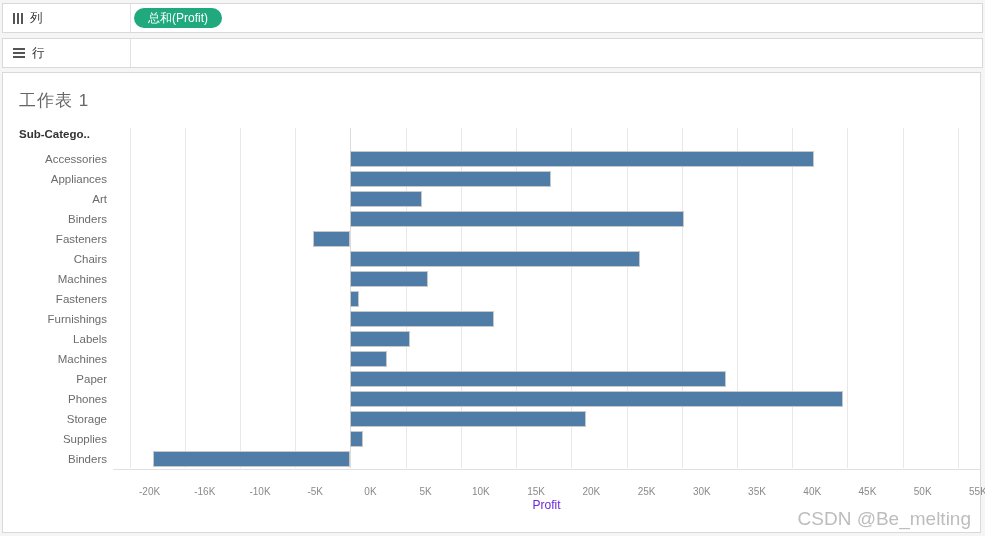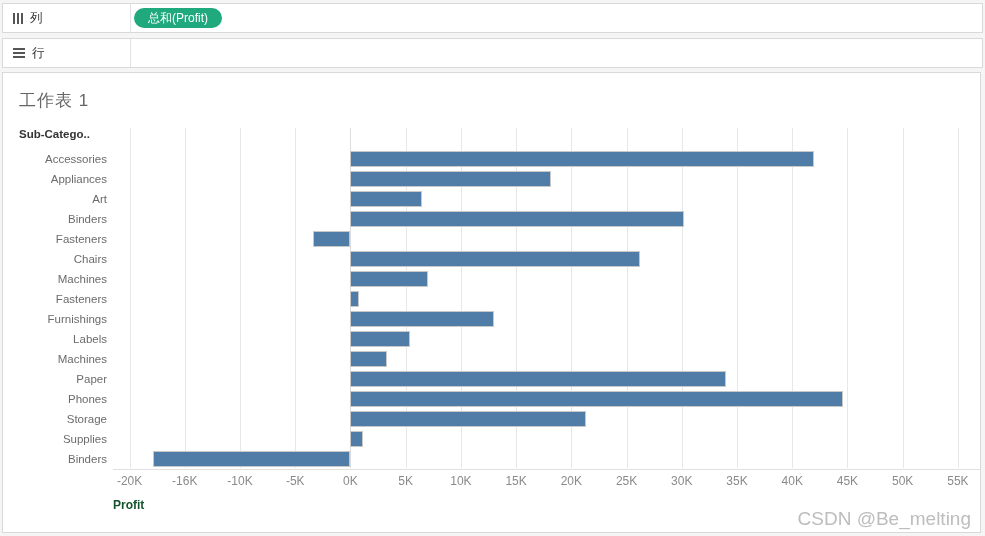--- a/index.html
+++ b/index.html
@@ -83,26 +83,26 @@
   .bar{
     position:absolute;top:2px;height:16px;
     background:#4f7da8;border:1px solid #c8c8c8;
     box-sizing:border-box;
   }
 
   
   .axis{position:absolute;left:110px;top:341px;width:867px;height:30px;}
   .axis-line{position:absolute;left:0;top:0;width:867px;height:1px;background:#e0e0e0;}
   .tick{
-    position:absolute;top:5px;font-size:12px;color:#8a8a8a;
-    transform:translateX(-50%);white-space:nowrap;
+    position:absolute;top:17px;font-size:10px;color:#8a8a8a;
+    transform:translateX(-50%);white-space:nowrap;margin-left:20px;
   }
   .axis-title{
     position:absolute;left:110px;top:370px;width:867px;
-    text-align:left;font-size:12px;color:#14532d;font-weight:bold;
+    text-align:center;font-size:12px;color:#6d28d9;font-weight:normal;
   }
 
   .watermark{
     position:absolute;right:14px;bottom:6px;
     font-size:19px;color:#bdbdbd;white-space:nowrap;
   }
 </style>
 </head>
 <body>
 

